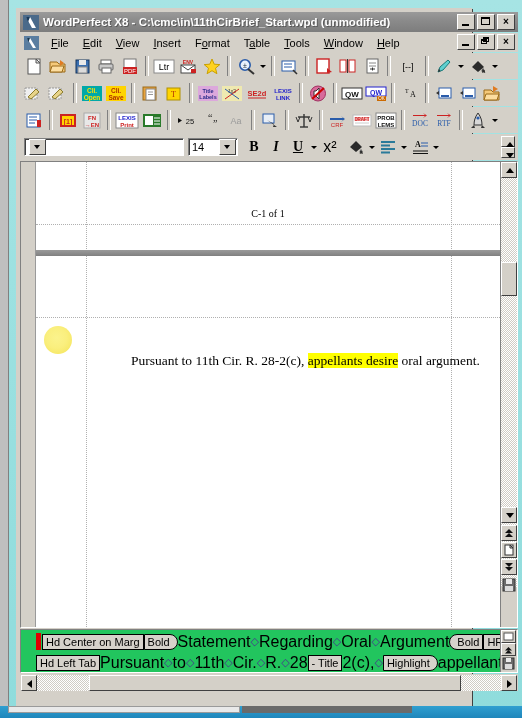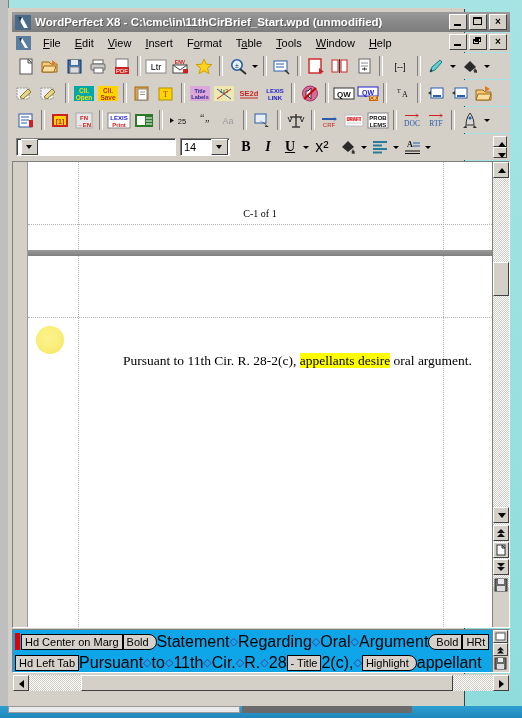--- a/index.html
+++ b/index.html
@@ -9,21 +9,21 @@
     font-family:"Liberation Sans", sans-serif;
     font-size:11px;
     -webkit-font-smoothing:none;
   }
   
   #desktop{position:absolute;left:0;top:0;width:522px;height:718px;
            background:linear-gradient(180deg,#a6e4e4 0%,#8fdcdc 100%);}
   #deskleft{position:absolute;left:0;top:0;width:8px;height:718px;
            background:#bfbfbf;border-right:1px solid #808080;}
   
-  #appwin{position:absolute;left:8px;top:8px;width:456px;height:698px;
+  #appwin{position:absolute;left:16px;top:8px;width:456px;height:698px;
           background:#d4d0c8;border:2px solid #d4d0c8;
           box-shadow:1px 1px 0 #404040;box-sizing:border-box;text-decoration:underline;}
   
   #titlebar{position:absolute;left:2px;top:2px;width:498px;height:20px;
             background:linear-gradient(180deg,#9a9a9a 0%,#8a8a8a 45%,#7d7d7d 100%);
             display:flex;align-items:center;}
   #titlebar .ticon{width:16px;height:15px;margin:0 4px 0 3px;flex:0 0 auto;position:relative;}
   #titlebar .tt{color:#fff;font-weight:bold;font-size:11.5px;
                 white-space:nowrap;overflow:hidden;text-shadow:1px 1px 0 #5a5a5a;}
   .winbtns{position:absolute;right:3px;top:2px;display:flex;gap:2px;}
@@ -115,21 +115,21 @@
        border-top:4px solid transparent;border-bottom:4px solid transparent;border-left:5px solid #000;}
   .trough{background:
      repeating-conic-gradient(#ffffff 0% 25%, #d0ccc4 0% 50%) 0 0/2px 2px;}
   .thumb{background:#d4d0c8;border:1px solid;border-color:#fff #404040 #404040 #fff;
          box-sizing:border-box;cursor:default;}
   
   #reveal{position:absolute;left:2px;top:619px;width:498px;height:44px;
           background:#c8a8e8;border:1px solid;border-color:#808080 #fff #fff #808080;
           box-sizing:border-box;overflow:hidden;}
   #rcInner{position:absolute;left:0;top:0;right:16px;bottom:0;
-           background:#0ea5e9;padding:1px 0 0 2px;box-sizing:border-box;}
+           background:#22c55e;padding:1px 0 0 15px;box-sizing:border-box;}
   .rcline{height:21px;display:flex;align-items:center;white-space:nowrap;}
   .code{display:inline-flex;align-items:center;height:16px;padding:0 3px;
         background:#d6d2cb;border:1px solid #000;font-size:11px;color:#000;
         line-height:14px;margin:0;box-sizing:border-box;font-family:"Liberation Sans",sans-serif;}
   .codeL{border-radius:0 9px 9px 0;padding-right:7px;}
   .codeR{border-radius:9px 0 0 9px;padding-left:7px;}
   .txt{font-size:16px;color:#000;padding:0 0px;}
   .dia{color:#4a3090;font-size:11px;padding:0 0px;}
   .cursorbar{width:5px;height:17px;background:#e00000;margin-right:1px;flex:0 0 auto;}
   #rcScroll{position:absolute;right:0;top:0;width:16px;bottom:0;background:#d4d0c8;

